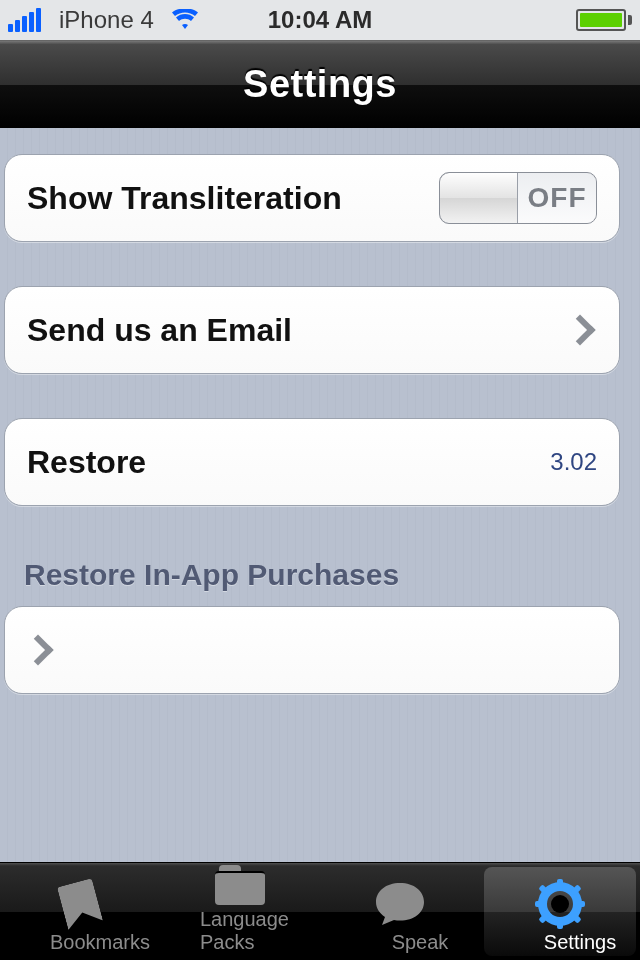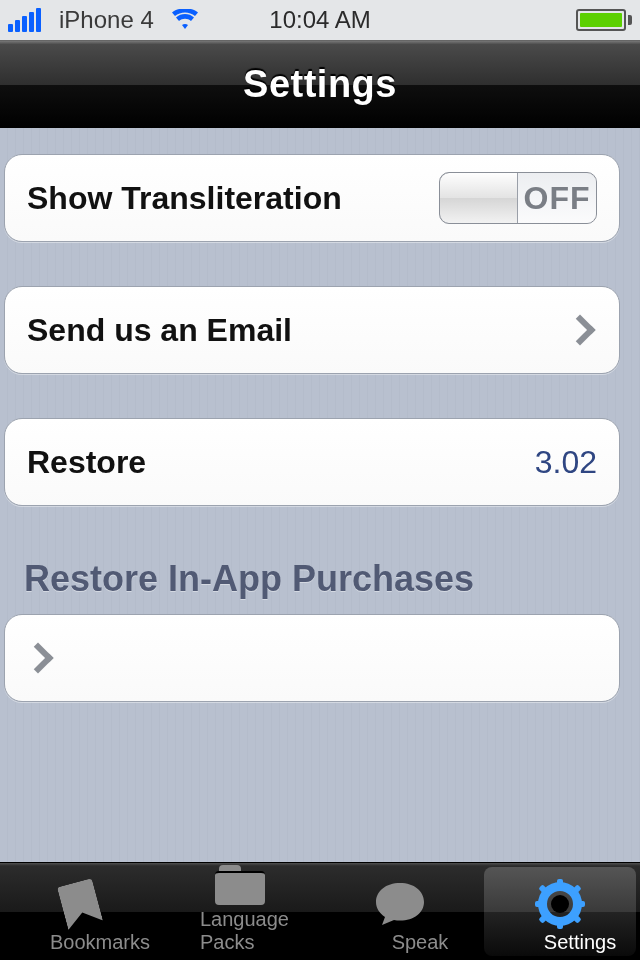--- a/index.html
+++ b/index.html
@@ -16,21 +16,21 @@
   .status-left { display: flex; align-items: center; gap: 18px; }
   .signal-bars { display: flex; align-items: flex-end; gap: 2px; }
   .signal-bars span { width: 5px; background: #0a60ff; border-radius: 1px; }
   .signal-bars span:nth-child(1){height:8px;}
   .signal-bars span:nth-child(2){height:12px;}
   .signal-bars span:nth-child(3){height:16px;}
   .signal-bars span:nth-child(4){height:20px;}
   .signal-bars span:nth-child(5){height:24px;}
   .carrier { color:#3a3a3a; font-size:24px; font-weight:500;}
   .wifi { color:#0a60ff; font-size:26px; }
-  .status-center { font-weight:400; font-size:24px; position:absolute; left:50%; transform:translateX(-50%); }
+  .status-center { font-weight:700; font-size:24px; position:absolute; left:50%; transform:translateX(-50%); }
   .battery { display:flex; align-items:center; }
   .battery-body { width:50px; height:22px; border:2px solid #555; border-radius:3px; padding:2px; display:flex; }
   .battery-fill { background:#5cd000; flex:1; border-radius:1px; }
   .battery-cap { width:4px; height:10px; background:#555; margin-left:2px; border-radius:0 2px 2px 0;}
 
   
   .nav-bar {
     height: 88px; width:100%;
     background: linear-gradient(to bottom, #777 0%, #4a4a4a 4%, #2f2f2f 50%, #0e0e0e 51%, #000 100%);
     border-top:1px solid #666;
@@ -46,34 +46,34 @@
     overflow:hidden;
   }
   .cell {
     background: linear-gradient(to bottom,#fff 0%,#fafafa 100%);
     border:1px solid #9ca3af; border-radius:18px;
     min-height:88px; width:100%;
     display:flex; align-items:center; justify-content:space-between;
     padding: 0 22px; box-shadow: inset 0 1px 0 #fff, 0 1px 0 rgba(255,255,255,.4);
   }
   .cell-label { font-size:32px; font-weight:700; color:#111; }
-  .cell-value { font-size:32px; font-weight:500; color:#2f4682; }
+  .cell-value { font-size:24px; font-weight:500; color:#2f4682; }
   .group-gap { height: 44px; }
-  .section-header { font-size:36px; font-weight:700; color:#515a74; padding: 8px 20px 14px; text-shadow:0 1px 0 rgba(255,255,255,.4);}
+  .section-header { font-size:30px; font-weight:700; color:#515a74; padding: 8px 20px 14px; text-shadow:0 1px 0 rgba(255,255,255,.4);}
 
   
   .toggle {
     width:158px; height:52px; border-radius:10px; border:1px solid #8a8f98;
     display:flex; overflow:hidden; box-shadow:inset 0 2px 3px rgba(0,0,0,.25);
     background:#cfd2d7;
   }
   .toggle-knob { width:78px; background:linear-gradient(to bottom,#fefefe 0%,#e3e3e3 50%,#d6d6d6 51%,#f2f2f2 100%);
     border-right:1px solid #9a9fa8; border-radius:9px 0 0 9px; box-shadow:0 0 3px rgba(0,0,0,.2);}
   .toggle-off { flex:1; display:flex; align-items:center; justify-content:center;
-    background:linear-gradient(to bottom,#eceef1 0%,#fbfbfc 100%); color:#7a7e85; font-weight:800; font-size:32px; letter-spacing:1px;}
+    background:linear-gradient(to bottom,#eceef1 0%,#fbfbfc 100%); color:#7a7e85; font-weight:800; font-size:28px; letter-spacing:1px;}
 
   
   .chevron { width:22px; height:22px; border-right:6px solid #8b8f96; border-top:6px solid #8b8f96; transform:rotate(45deg); margin-right:6px;}
 
   
   .tab-bar {
     height:98px; width:100%;
     background: linear-gradient(to bottom,#505050 0%, #2c2c2c 3%, #1a1a1a 50%, #000 51%, #000 100%);
     border-top:1px solid #000;
     display:flex;

